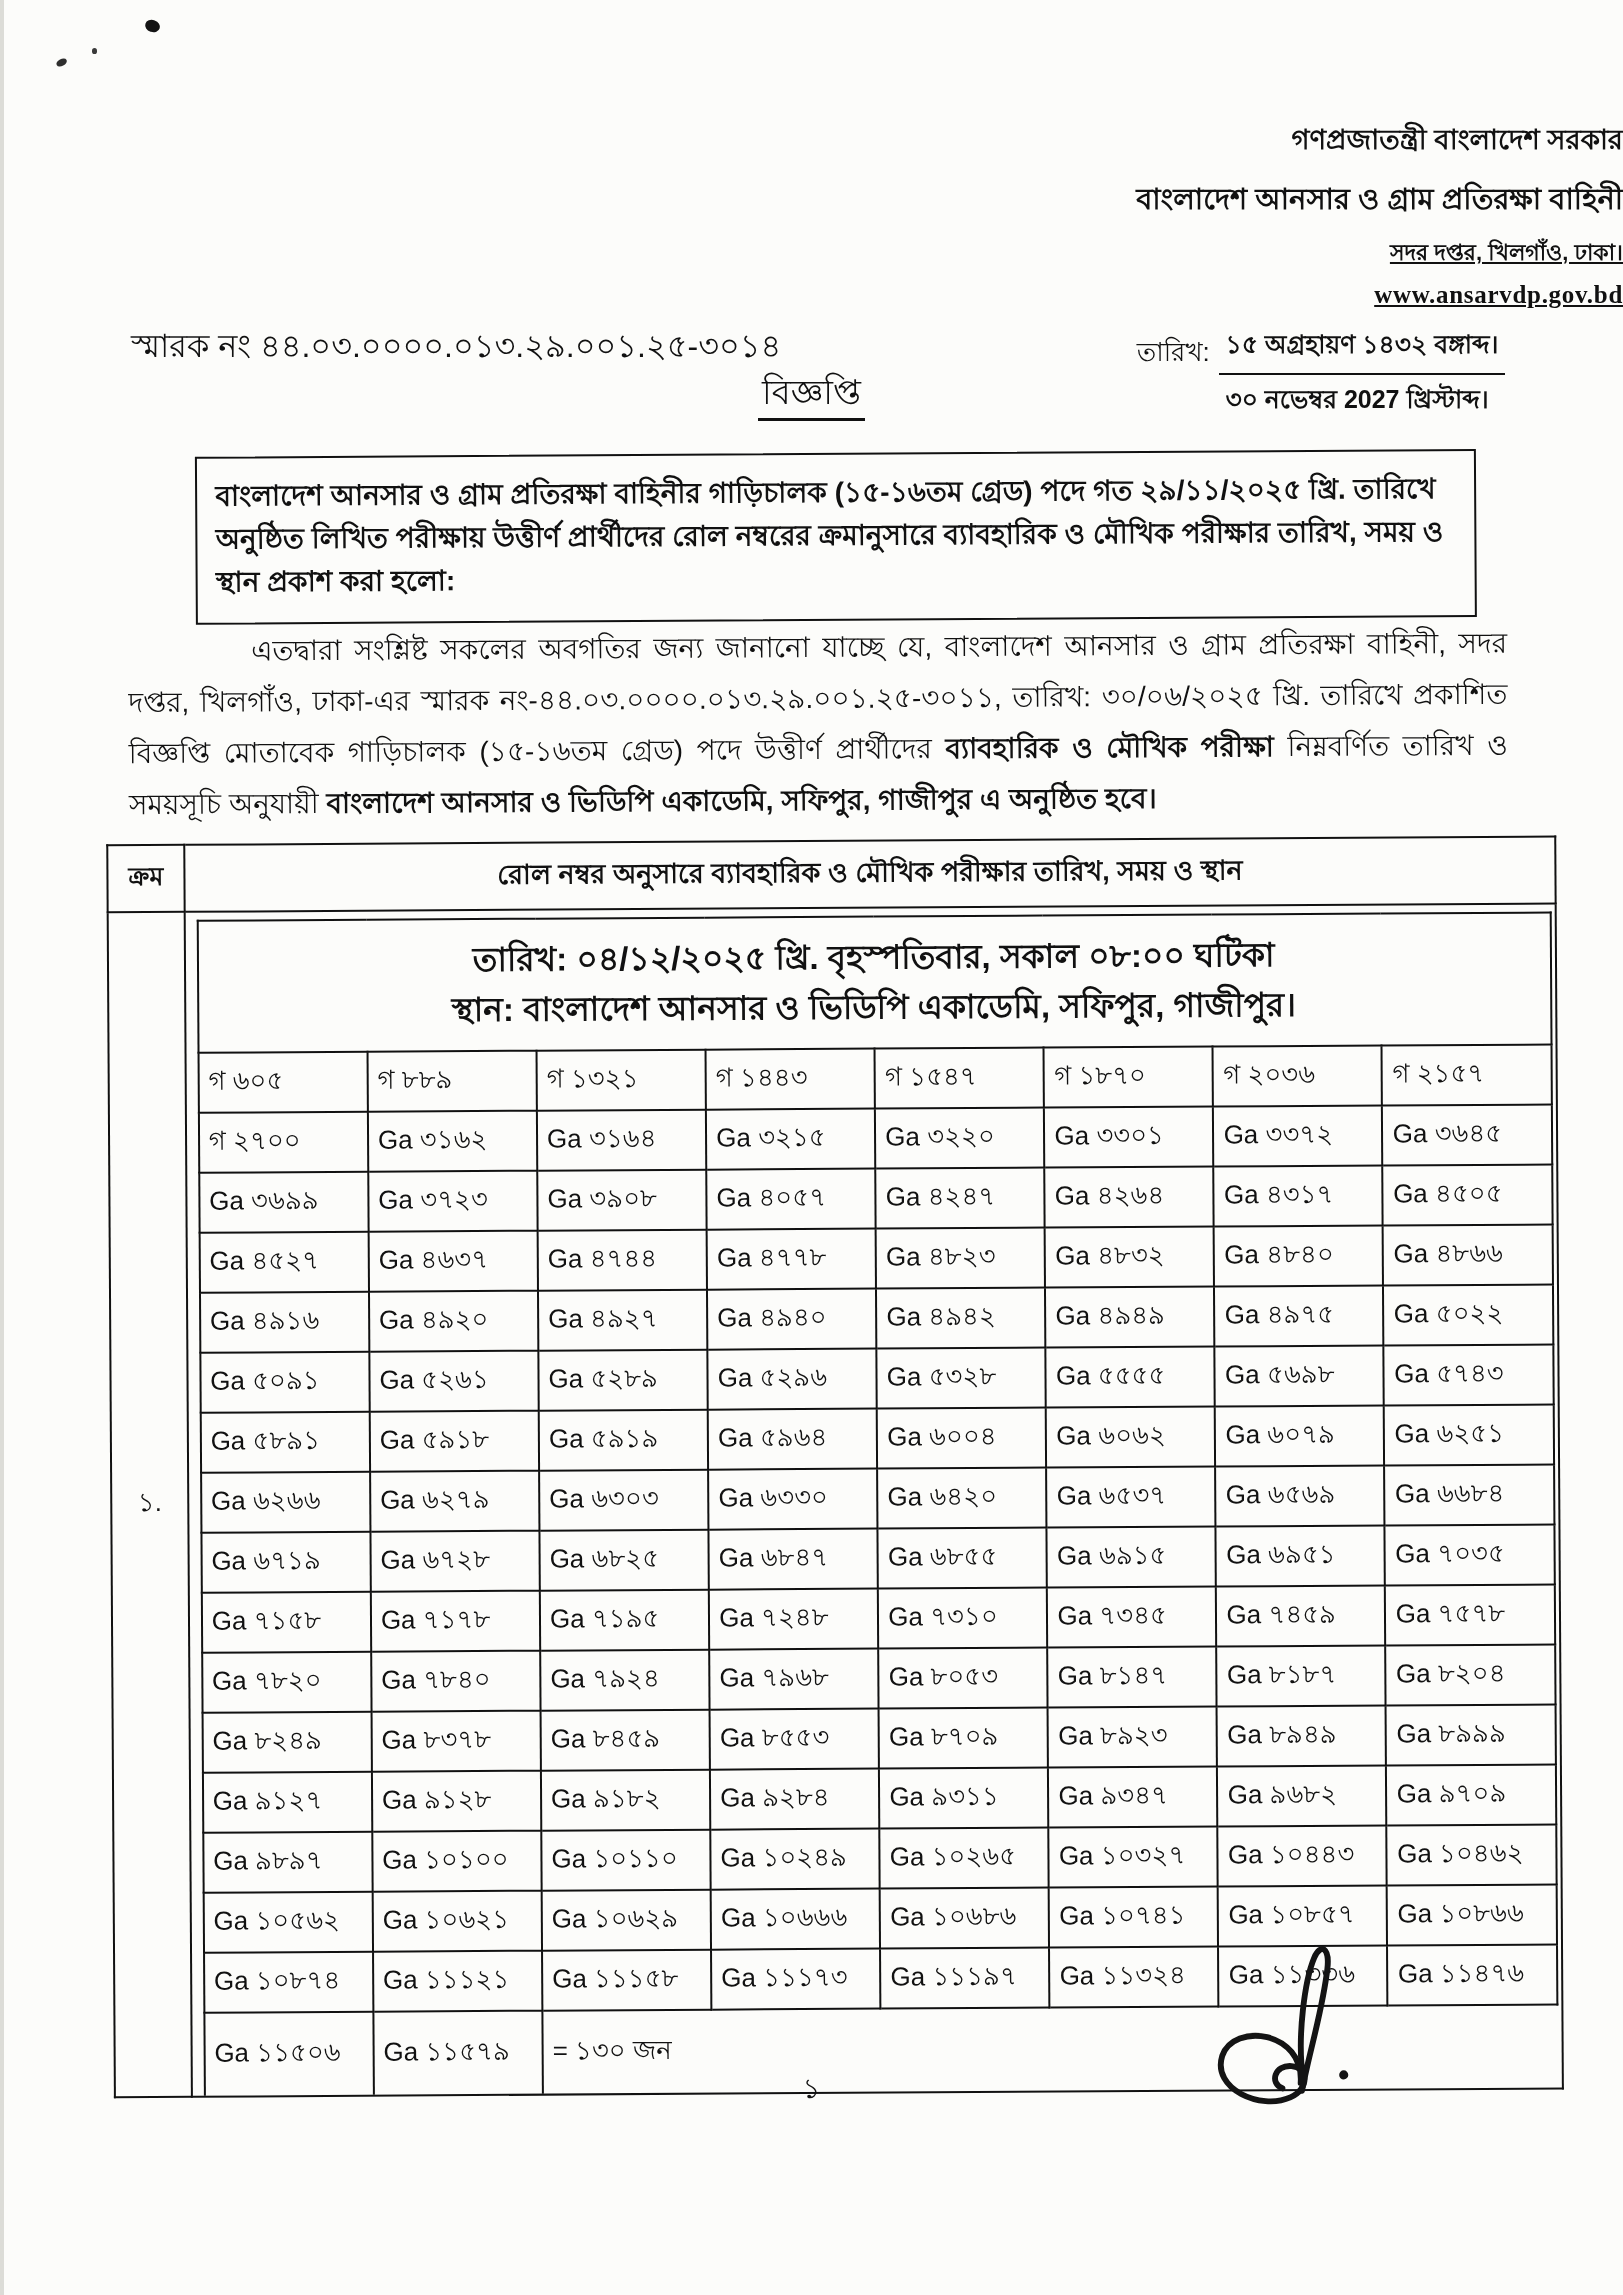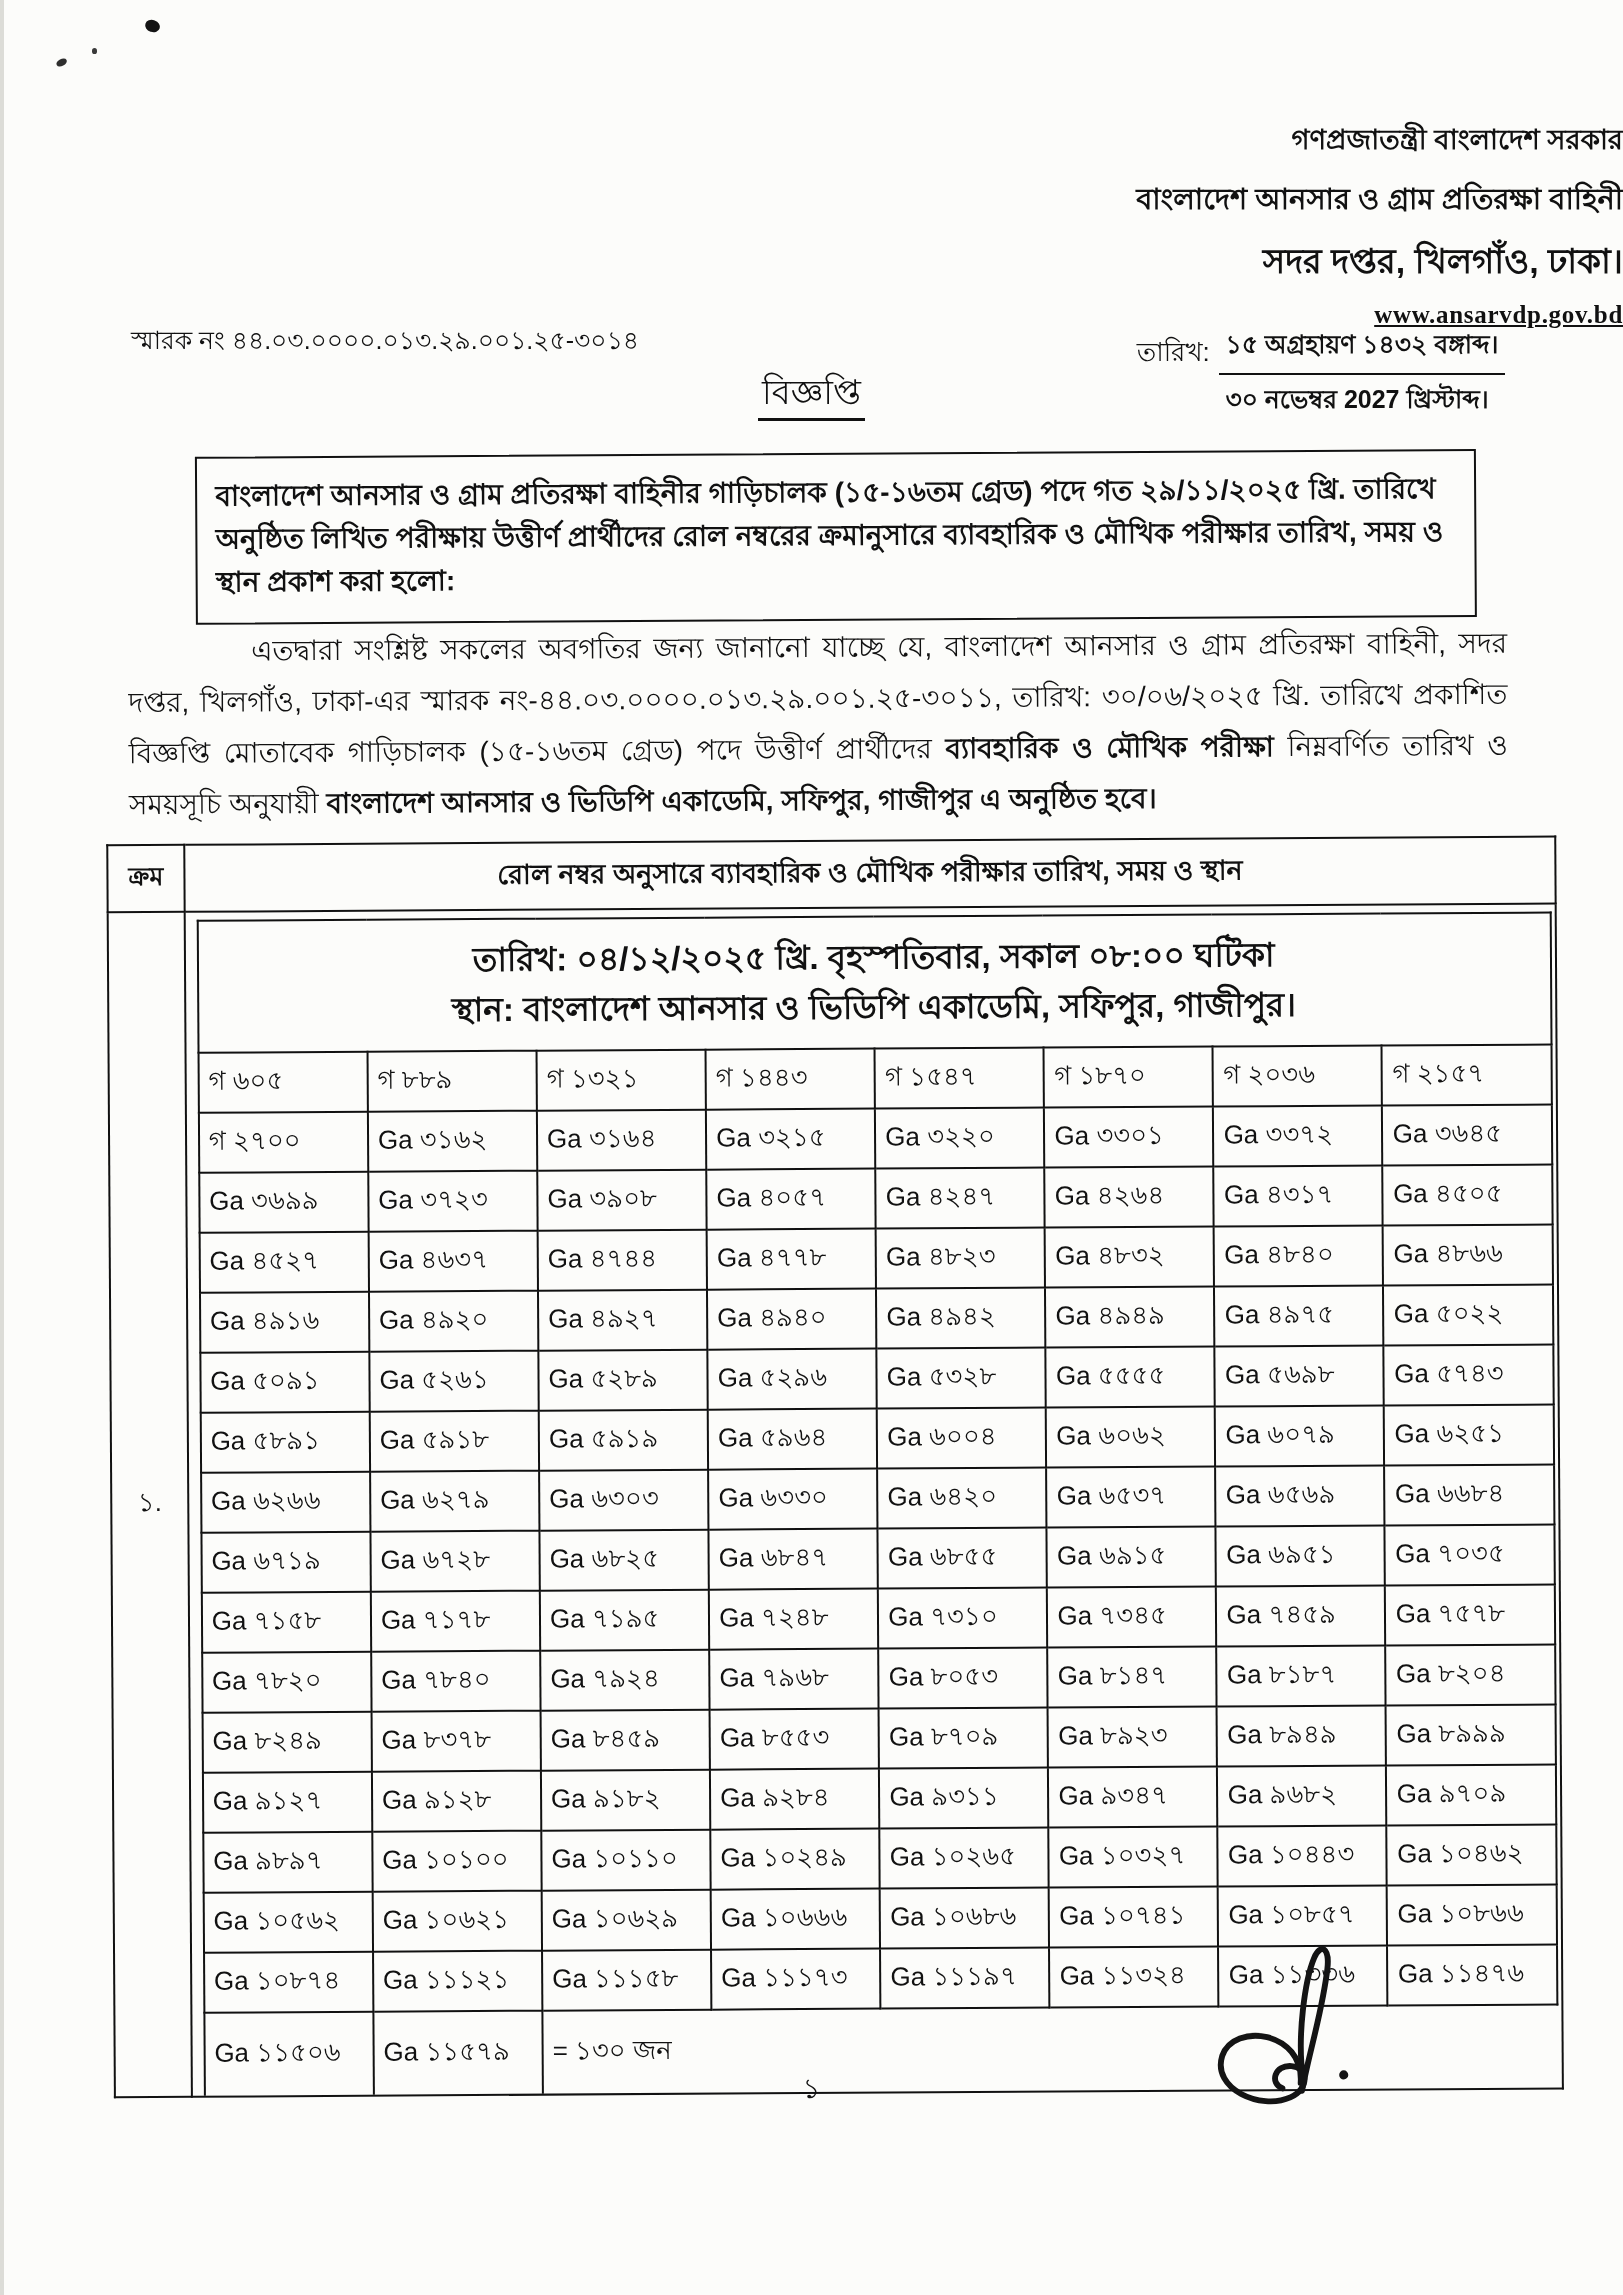--- a/index.html
+++ b/index.html
@@ -15,28 +15,28 @@
   }
   .scan-edge{position:absolute;left:0;top:0;bottom:0;width:3.9px;background:#dcdcd7;}
   .ink-dot{position:absolute;background:#141414;border-radius:50%;}
   .dot1{left:145px;top:19.6px;width:15px;height:12.4px;transform:rotate(18deg);}
   .dot2{left:56px;top:59px;width:11px;height:6.5px;background:#2e2e2e;transform:rotate(-28deg);}
   .dot3{left:92px;top:48px;width:5.2px;height:5.9px;background:#3a3a3a;}
 
   .letterhead{position:absolute;top:119px;left:0;right:0;text-align:right;}
   .lh1{font-size:27.5px;font-weight:600;}
   .lh2{font-size:29px;font-weight:600;margin-top:10.5px;padding-left:48px;}
-  .lh3{font-size:34px;font-weight:600;margin-top:10.5px;}
+  .lh3{font-size:22px;font-weight:600;margin-top:10.5px;text-decoration:underline;}
   .lh-url{
     font-family:"Liberation Serif","DejaVu Serif",serif;
     font-size:25px;font-weight:700;margin-top:9.2px;
     text-decoration:underline;letter-spacing:0.7px;
   }
 
-  .memo{position:absolute;top:321px;left:131px;font-size:25px;}
+  .memo{position:absolute;top:321px;left:131px;font-size:32px;}
   .date-block{position:absolute;top:285px;right:118px;display:flex;align-items:center;gap:9.2px;}
   .date-label{font-size:26px;}
   .date-stack{display:flex;flex-direction:column;font-weight:700;font-size:25px;text-align:left;margin-top:40px;}
   .d1{border-bottom:2.6px solid #111;padding:0 6.5px 5.2px 6.5px;}
   .d2{padding:5.2px 6.5px 0 6.5px;}
 
   .title-wrap{position:absolute;top:366px;left:0;right:0;text-align:center;}
   .title{font-size:34px;font-weight:400;border-bottom:3.3px solid #111;padding:0 3.9px 6.5px 3.9px;}
 
   .tilt{position:absolute;left:0;top:0;width:1623px;height:2295px;transform:rotate(-0.35deg);transform-origin:50% 42%;}

